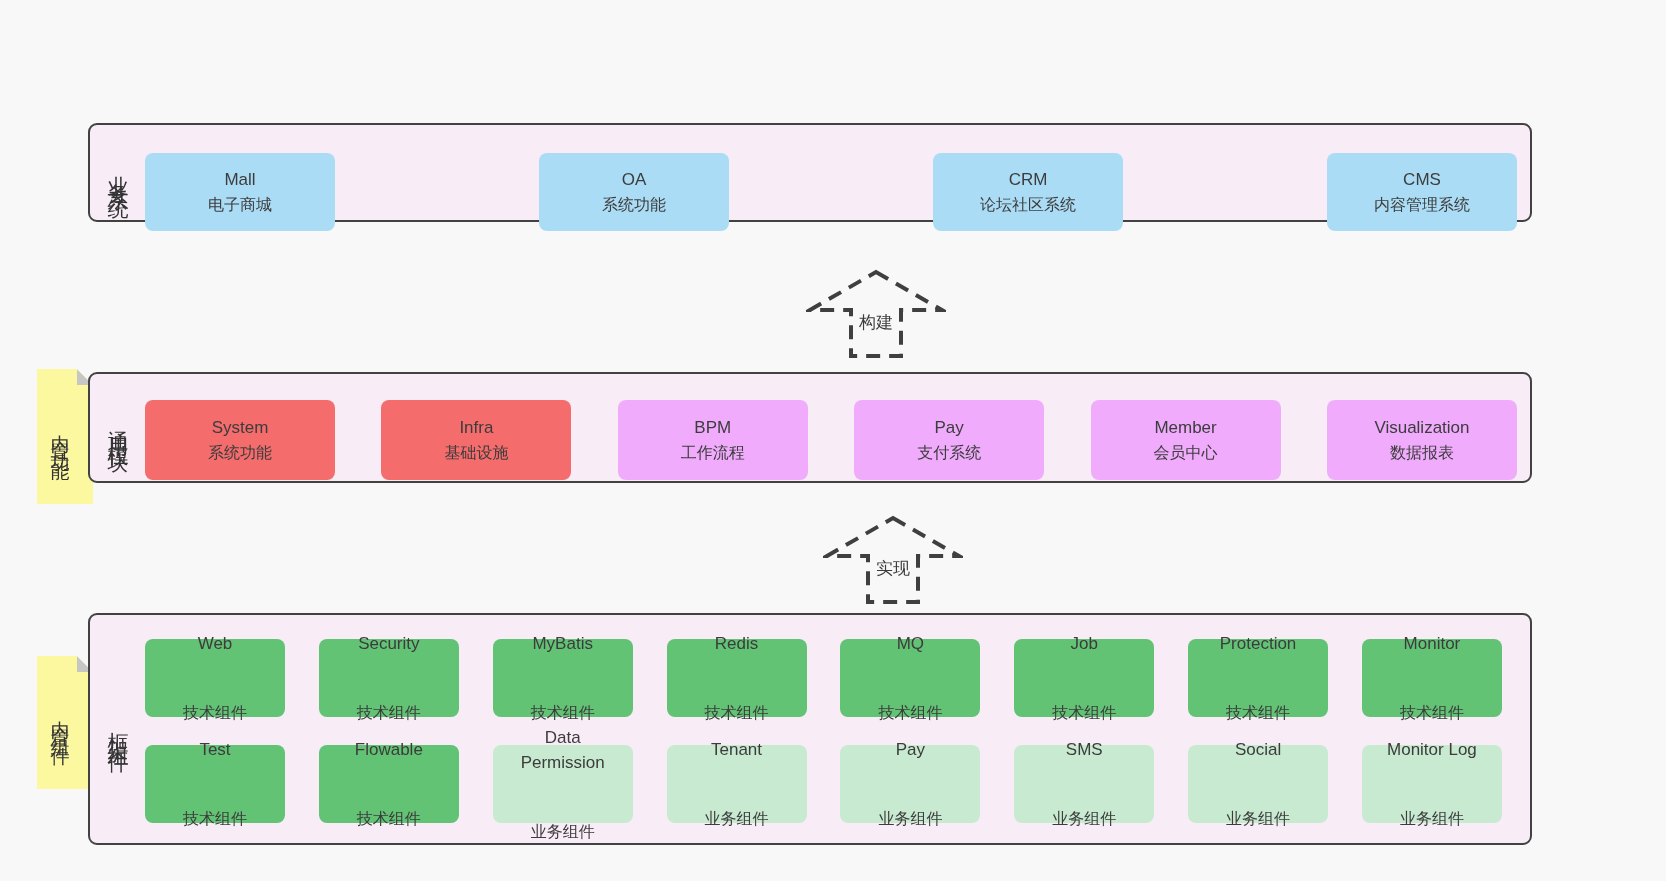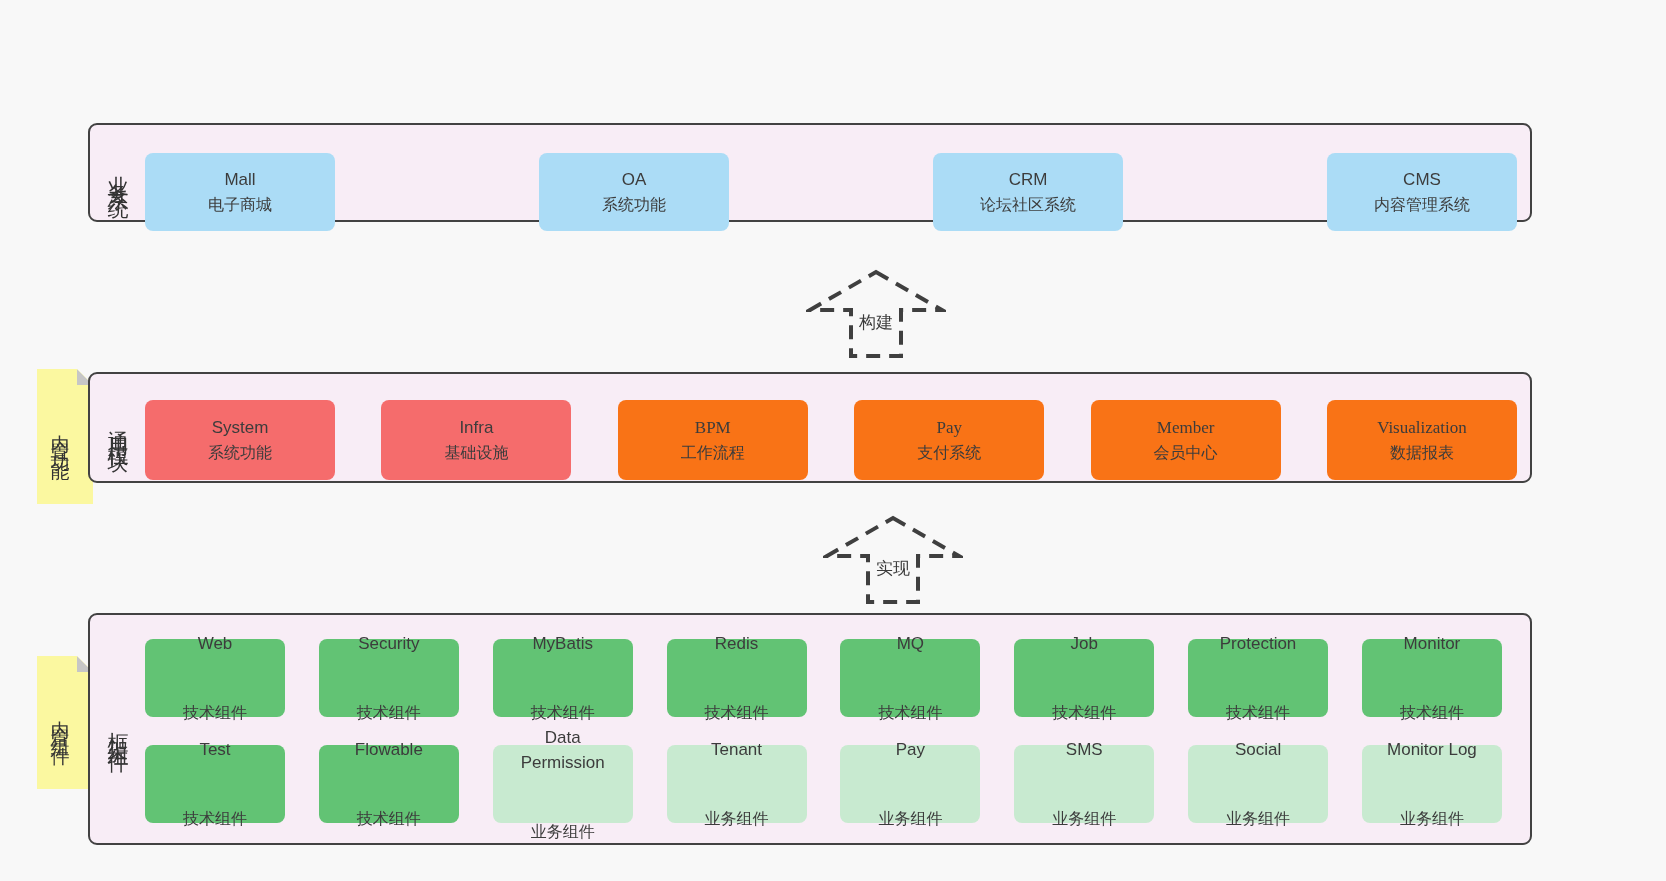--- a/index.html
+++ b/index.html
@@ -66,21 +66,21 @@
     line-height:25px;
     color:#3c3c3c;
   }
   .box .box-name { font-size:17px; }
   .box .box-desc { font-size:16px; }
   .w190 { width:190px; }
   .w140 { width:140px; padding:2px 10px;gap:44px; }
 
   .blue       { background:#abdcf6; }
   .red        { background:#f56c6c; }
-  .pink       { background:#f97316;font-family:Liberation Serif, serif; }
+  .pink       { background:#f0abfc; }
   .green      { background:#62c374; }
   .lightgreen { background:#c8ead0; }
 
   
   .arrow { position:absolute; z-index:1; }
   #arrow-build     { left:806px; top:268px; }
   #arrow-implement { left:823px; top:514px; }
   .arrow polygon {
     fill:none;
     stroke:#3f3f3f;

